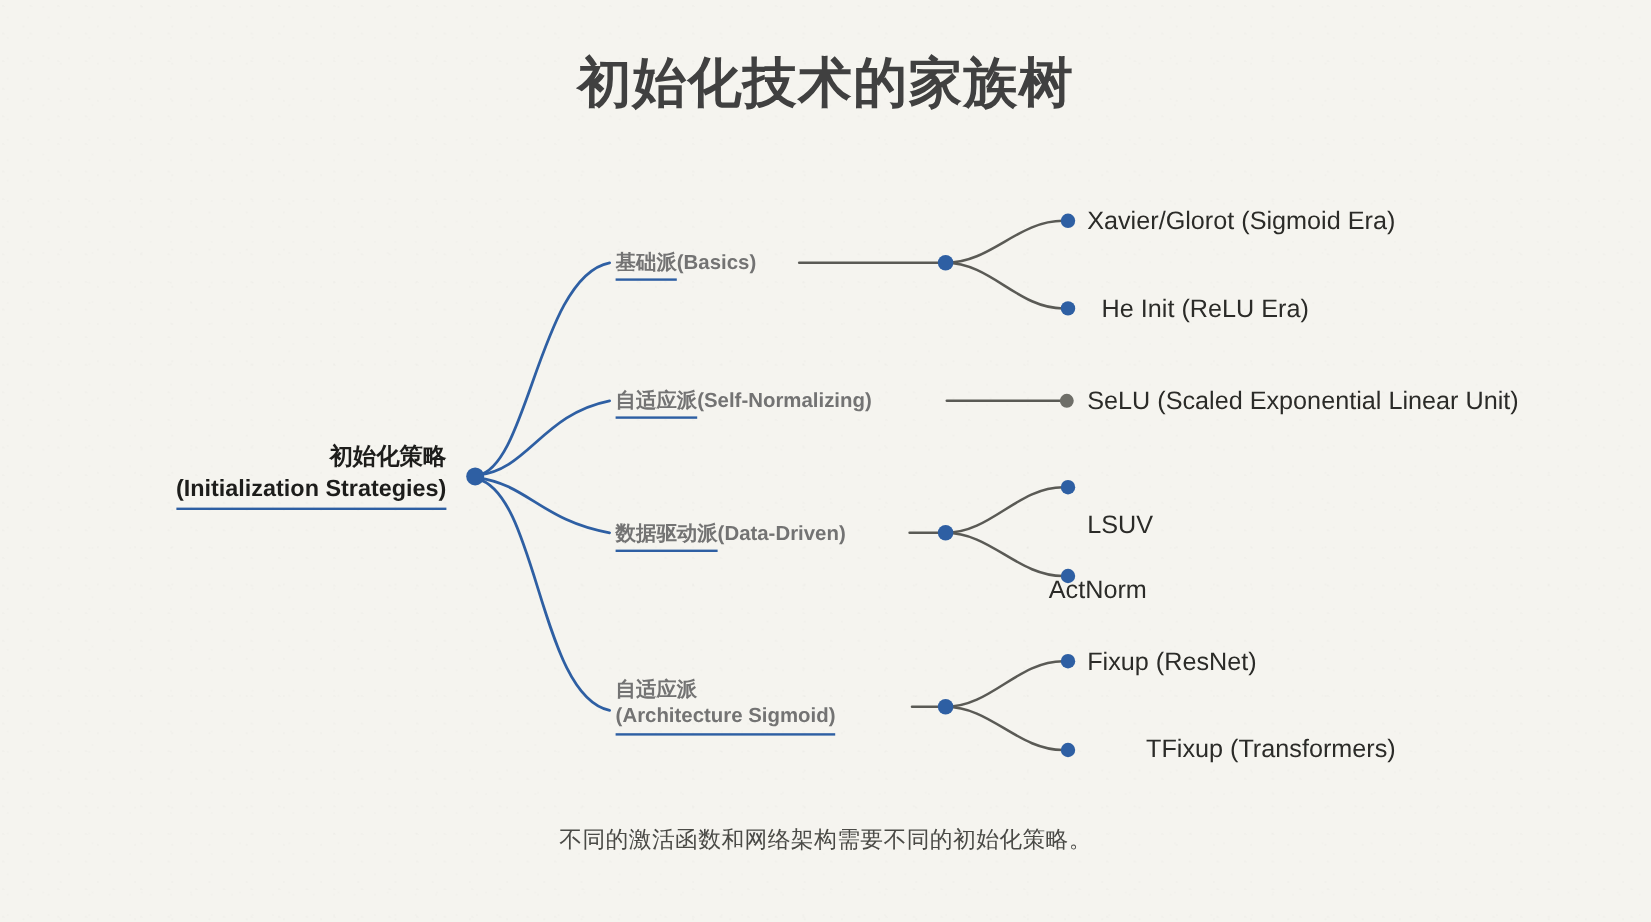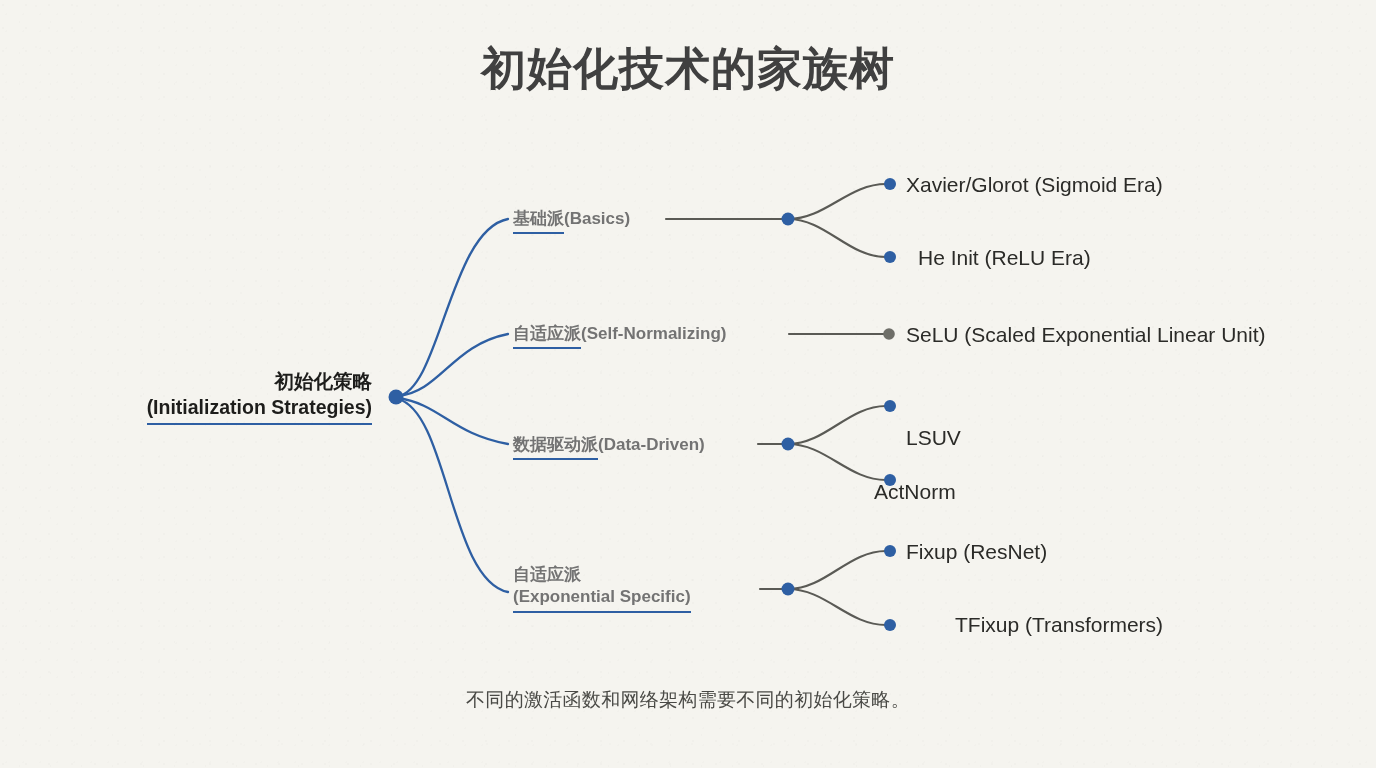--- a/index.html
+++ b/index.html
@@ -188,21 +188,21 @@
   <div class="branch-label" id="branch-datadriven">
     <span class="u">数据驱动派</span><span>(Data-Driven)</span>
   </div>
 
   <div class="branch-label" id="branch-selfnorm">
     <span class="u">自适应派</span><span>(Self-Normalizing)</span>
   </div>
 
   <div class="branch-label" id="branch-archspec">
     <div>自适应派</div>
-    <div><span class="u">(Exponential Specific)</span></div>
+    <div><span class="u">(Architecture Sigmoid)</span></div>
   </div>
 
   <div class="leaf-label" id="leaf-xavier">Xavier/Glorot (Sigmoid Era)</div>
   <div class="leaf-label" id="leaf-he">He Init (ReLU Era)</div>
   <div class="leaf-label" id="leaf-selu">SeLU (Scaled Exponential Linear Unit)</div>
   <div class="leaf-label" id="leaf-lsuv">LSUV</div>
   <div class="leaf-label" id="leaf-actnorm">ActNorm</div>
   <div class="leaf-label" id="leaf-fixup">Fixup (ResNet)</div>
   <div class="leaf-label" id="leaf-tfixup">TFixup (Transformers)</div>
 

